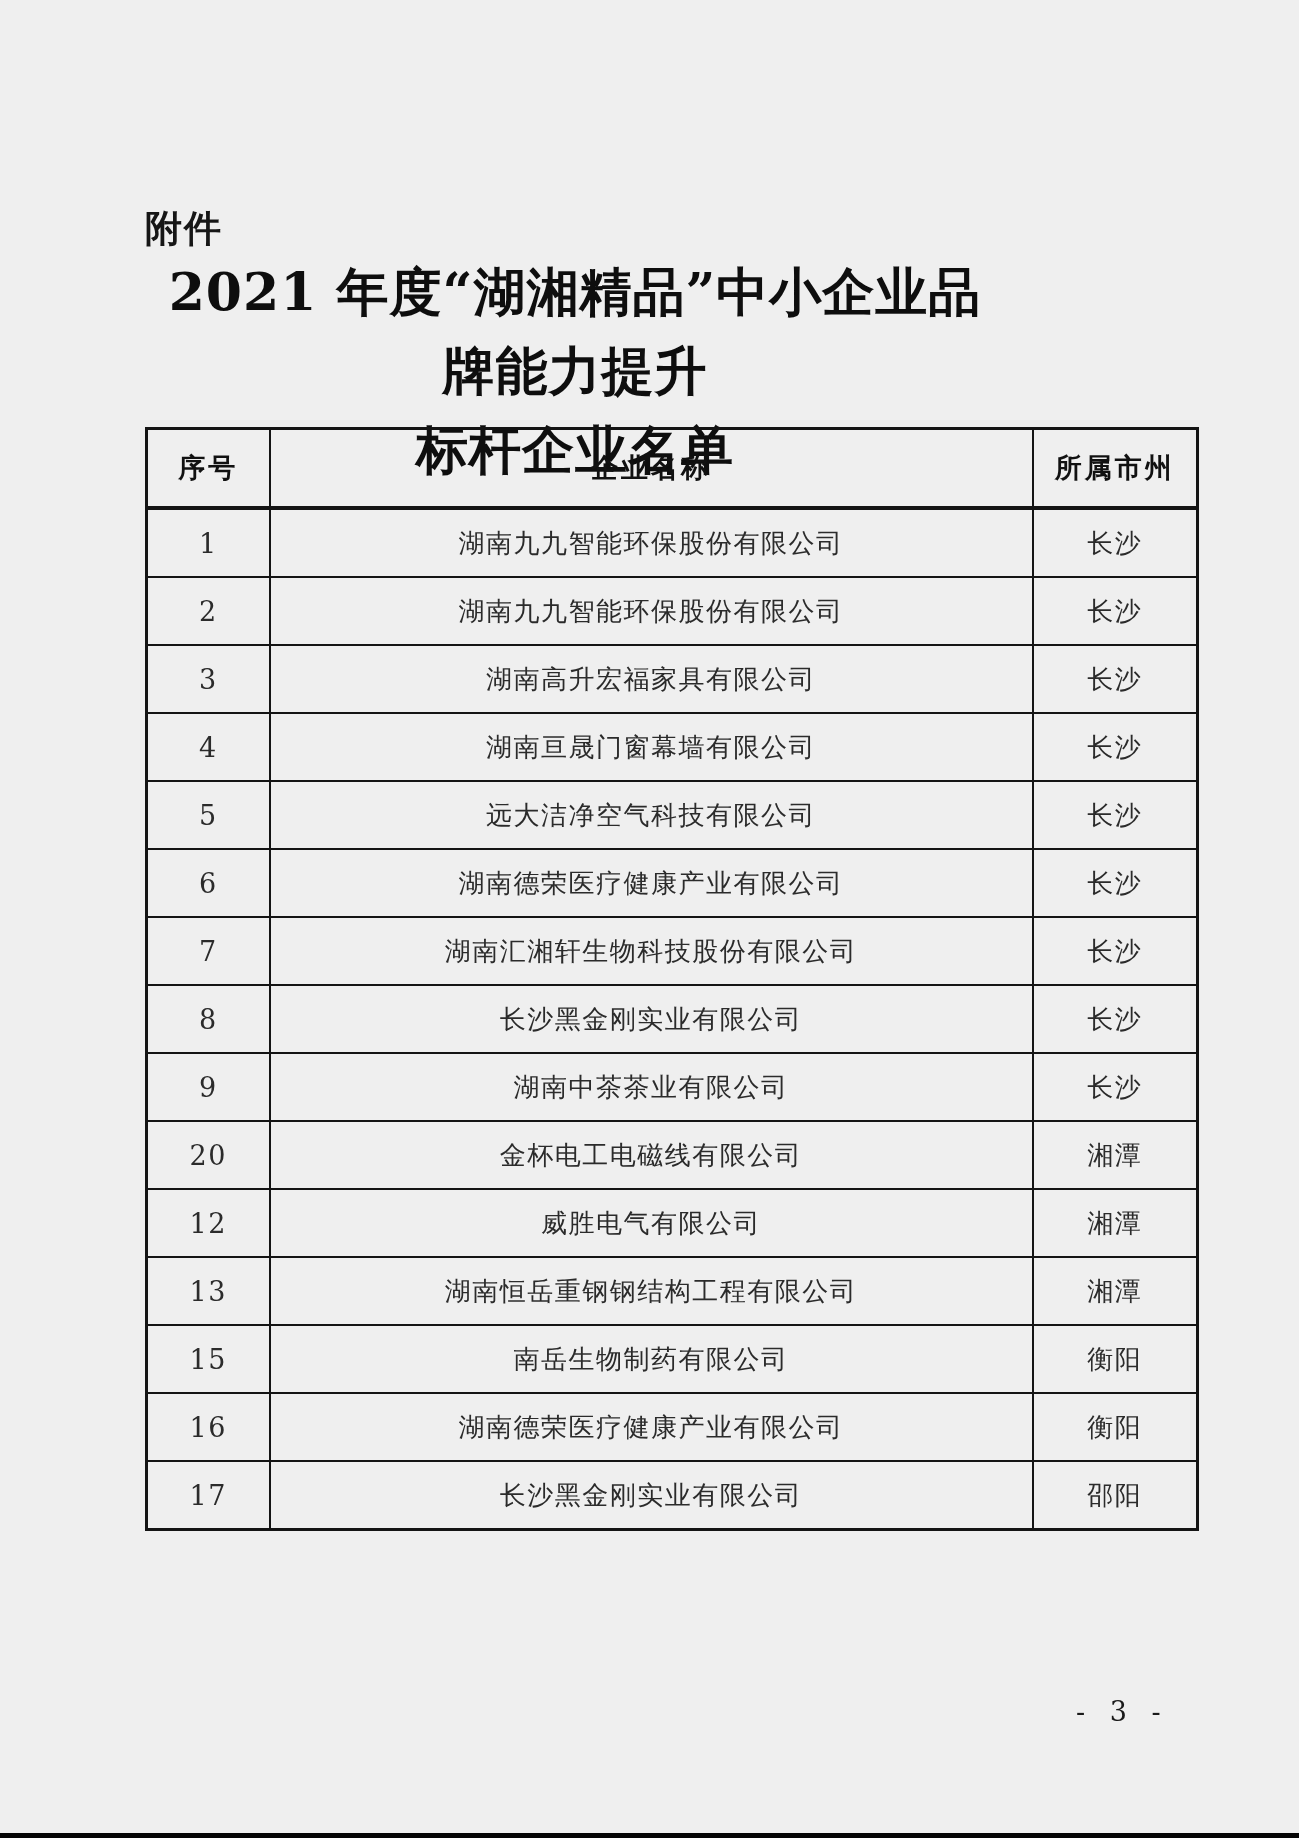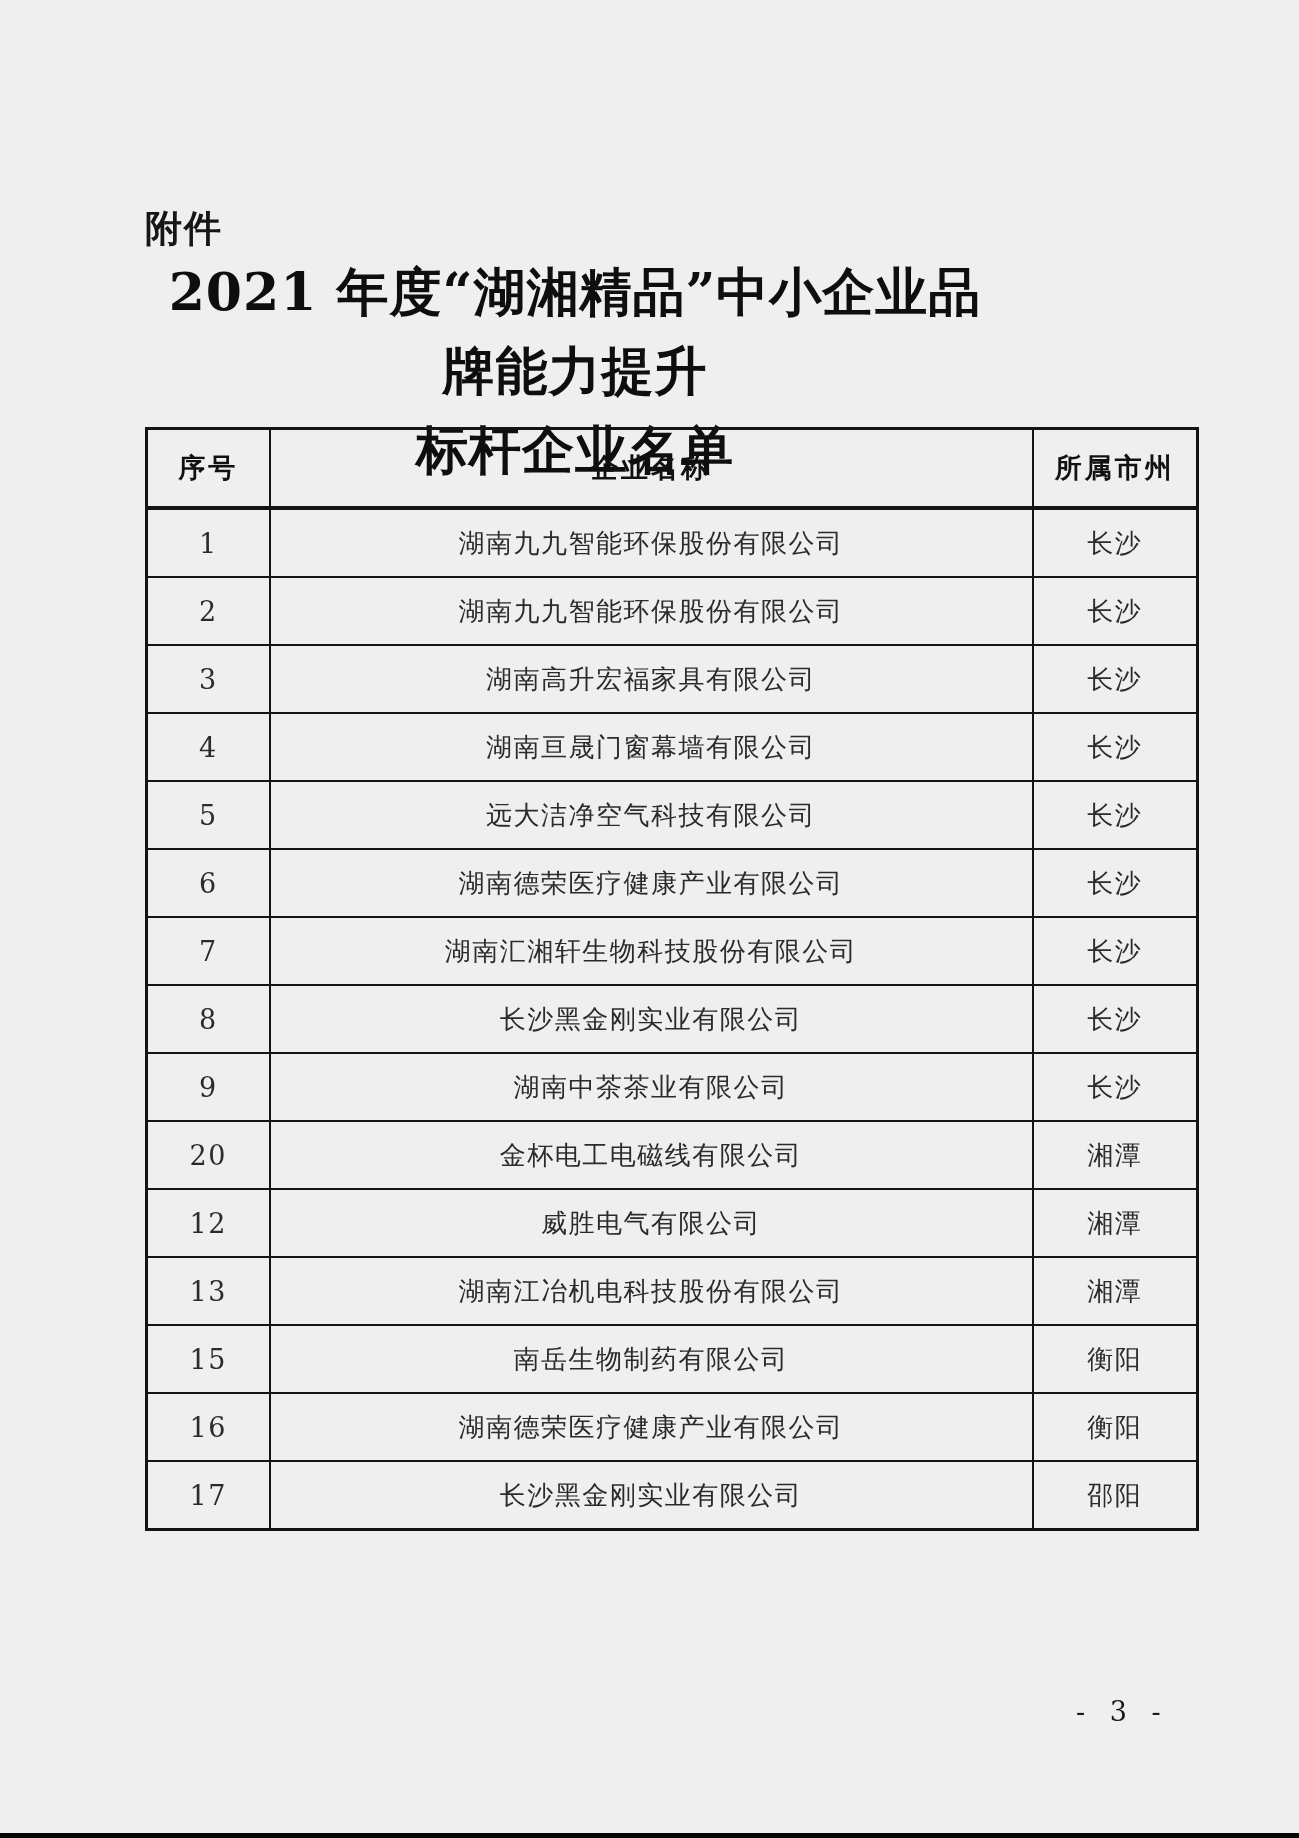--- a/index.html
+++ b/index.html
@@ -175,21 +175,21 @@
           <td class="company">金杯电工电磁线有限公司</td>
           <td class="city">湘潭</td>
         </tr>
         <tr>
           <td class="no">12</td>
           <td class="company">威胜电气有限公司</td>
           <td class="city">湘潭</td>
         </tr>
         <tr>
           <td class="no">13</td>
-          <td class="company">湖南江冶机电科技股份有限公司</td>
+          <td class="company">湖南恒岳重钢钢结构工程有限公司</td>
           <td class="city">湘潭</td>
         </tr>
         <tr>
           <td class="no">15</td>
           <td class="company">南岳生物制药有限公司</td>
           <td class="city">衡阳</td>
         </tr>
         <tr>
           <td class="no">16</td>
           <td class="company">湖南德荣医疗健康产业有限公司</td>

